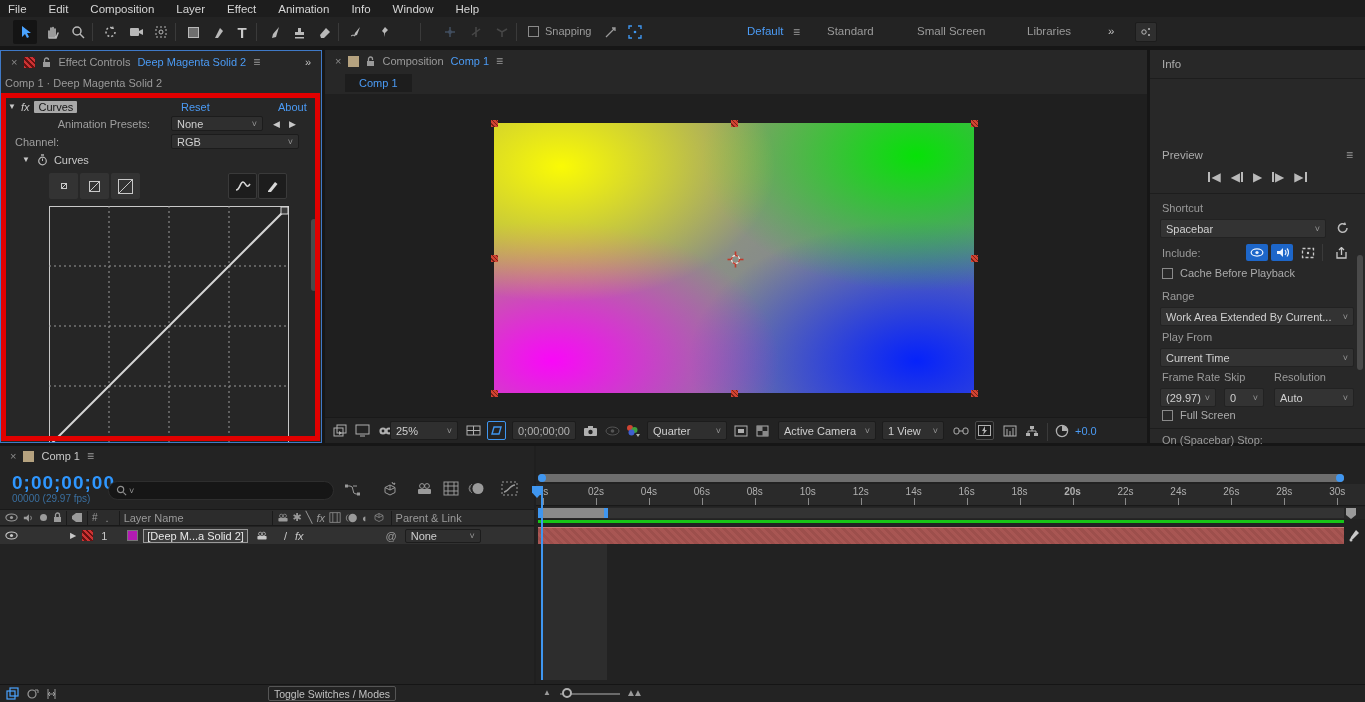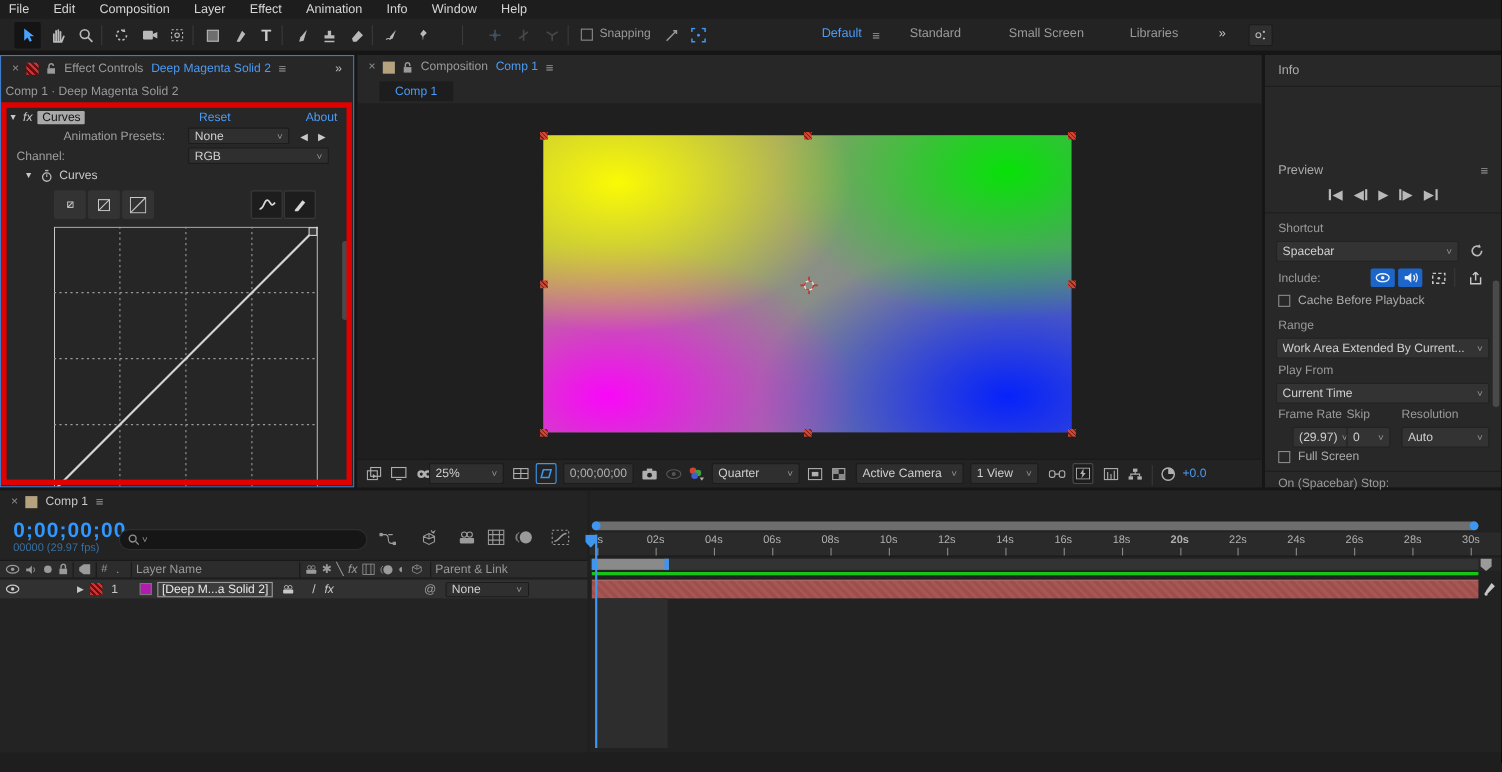--- a/index.html
+++ b/index.html
@@ -581,21 +581,21 @@
 
     <span class="rp-lbl" style="top:281px">Play From</span>
     <div class="rp-select" style="left:10px;top:298px;width:194px">
         <span>Current Time</span>
         <span class="chev">˅</span>
       </div>
 
     <span class="rp-lbl" style="top:321px">Frame Rate</span>
     <span class="rp-lbl" style="left:74px;top:321px">Skip</span>
     <span class="rp-lbl" style="left:124px;top:321px">Resolution</span>
-    <div class="rp-select" style="left:25px;top:338px;width:56px">
+    <div class="rp-select" style="left:10px;top:338px;width:56px">
         <span>(29.97)</span>
         <span class="chev">˅</span>
       </div>
     <div class="rp-select" style="left:74px;top:338px;width:40px">
         <span>0</span>
         <span class="chev">˅</span>
       </div>
     <div class="rp-select" style="left:124px;top:338px;width:80px">
         <span>Auto</span>
         <span class="chev">˅</span>
@@ -793,14 +793,34 @@
       <svg class="abs" style="left:812px;top:83px" width="12" height="13" viewBox="0 0 12 13">
           <path d="M8 1 L11 4 L5 10 L2 11 L3 8 Z" fill="#c8c8c8"></path>
           <circle cx="3" cy="11" r="1.5" fill="#c8c8c8"></circle>
         </svg>
       <div class="wa-band"></div>
       <div class="playhead-line"></div>
       <div class="playhead-head"></div>
     </div>
   </div>
 
+  <div class="bottombar">
+    <svg class="abs" style="left:6px;top:2px" width="14" height="14" viewBox="0 0 14 14">
+        <rect x="1" y="4" width="8" height="8" fill="none" stroke="#4aa3ff" stroke-width="1.2"></rect>
+        <rect x="4" y="1" width="8" height="8" fill="none" stroke="#4aa3ff" stroke-width="1.2"></rect>
+      </svg>
+    <svg class="abs" style="left:26px;top:2px" width="14" height="14" viewBox="0 0 14 14">
+        <circle cx="6" cy="7" r="4" fill="none" stroke="#9a9a9a" stroke-width="1.2"></circle>
+        <path d="M9 3 l3 -0 -0 3" stroke="#9a9a9a" fill="none"></path>
+      </svg>
+    <svg class="abs" style="left:45px;top:2px" width="13" height="14" viewBox="0 0 13 14">
+        <path d="M3 2 v10 M10 2 v10 M3 7 h7 M5 5 l-2 2 2 2 M8 5 l2 2 -2 2" stroke="#9a9a9a" fill="none"></path>
+      </svg>
+    <div class="toggle-chip">
+        <span>Toggle Switches / Modes</span>
+      </div>
+    <span class="abs" style="left:543px;top:3px;color:#9a9a9a;font-size:8px">▲</span>
+    <div class="abs" style="left:560px;top:8px;width:60px;height:2px;background:#6a6a6a"></div>
+    <div class="abs" style="left:562px;top:3px;width:10px;height:10px;border:2px solid #b0b0b0;border-radius:50%;background:#232323"></div>
+    <span class="abs" style="left:626px;top:2px;color:#9a9a9a;font-size:10px;letter-spacing:-3px">▲▲</span>
+  </div>
 
 </div>
 
 </body></html>

